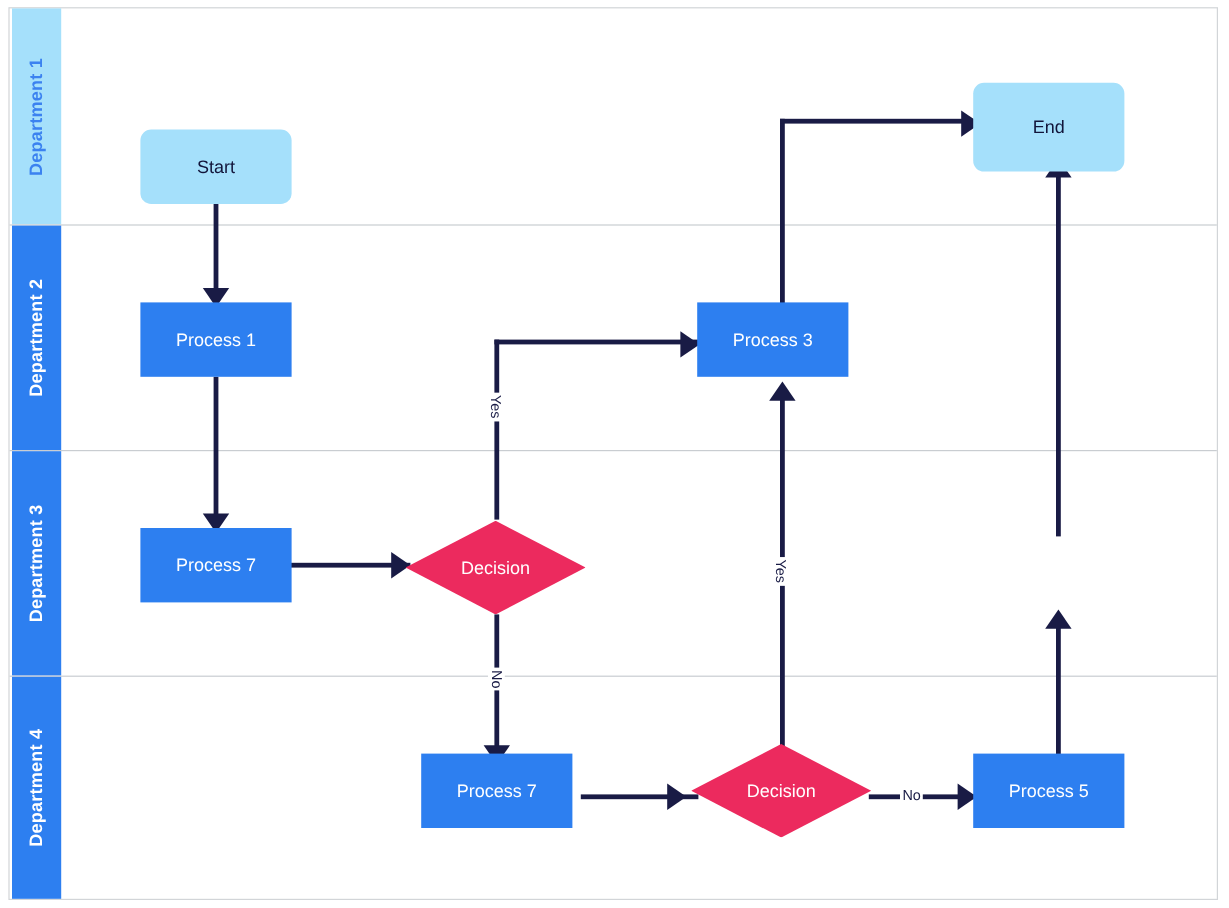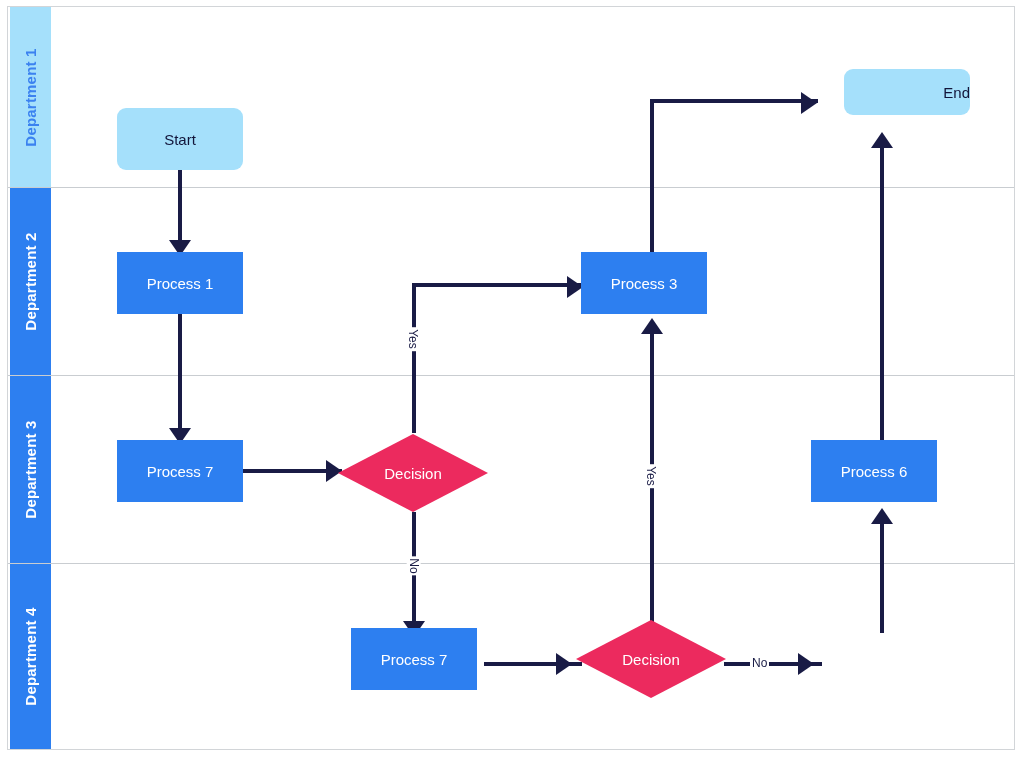--- a/index.html
+++ b/index.html
@@ -197,49 +197,49 @@
     <div class="conn conn-v" style="left:872px;top:508px;height:118px;"></div>
     <div class="arrowhead arrow-up" style="left:863px;top:501px;"></div>
 
     <div class="conn conn-v" style="left:872px;top:132px;height:308px;"></div>
     <div class="arrowhead arrow-up" style="left:863px;top:125px;"></div>
 
     <div class="node node-terminator" style="left:109px;top:62px;width:126px;height:62px;margin-top:39px;">
       <span class="node-text">Start</span>
     </div>
 
-    <div class="node node-terminator" style="left:836px;top:62px;width:126px;height:46px;justify-content:flex-end;">
+    <div class="node node-terminator" style="left:803px;top:62px;width:126px;height:74px;">
       <span class="node-text">End</span>
     </div>
 
     <div class="node node-process" style="left:109px;top:245px;width:126px;height:62px;">
       <span class="node-text">Process 1</span>
     </div>
 
     <div class="node node-process" style="left:573px;top:245px;width:126px;height:62px;justify-content:center;">
       <span class="node-text">Process 3</span>
     </div>
 
     <div class="node node-process" style="left:109px;top:433px;width:126px;height:62px;">
       <span class="node-text">Process 7</span>
     </div>
 
     <div class="node node-decision" style="left:330px;top:427px;width:150px;height:78px;">
       <span class="diamond-shape"></span>
       <span class="node-text">Decision</span>
     </div>
 
-    <div class="node node-process" style="left:803px;top:433px;width:126px;height:62px;">
-      <span class="node-text">Process 6</span>
-    </div>
 
     <div class="node node-process" style="left:343px;top:621px;width:126px;height:62px;">
       <span class="node-text">Process 7</span>
     </div>
 
     <div class="node node-decision" style="left:568px;top:613px;width:150px;height:78px;">
       <span class="diamond-shape"></span>
       <span class="node-text">Decision</span>
     </div>
 
+    <div class="node node-process" style="left:803px;top:621px;width:126px;height:62px;">
+      <span class="node-text">Process 5</span>
+    </div>
 
   </div>
 </div>
 
 </body></html>

